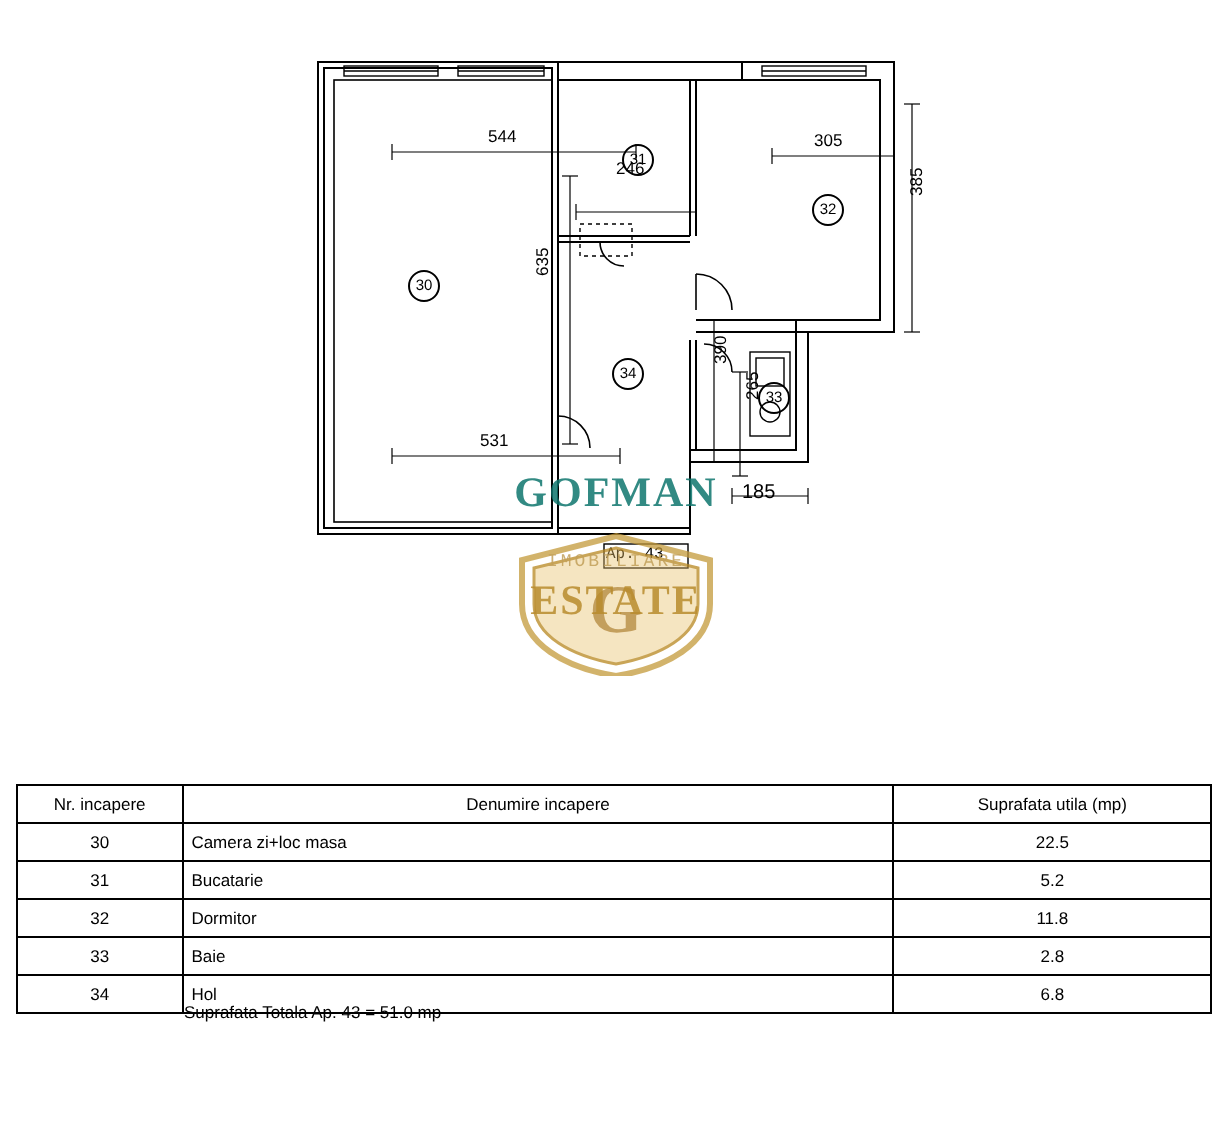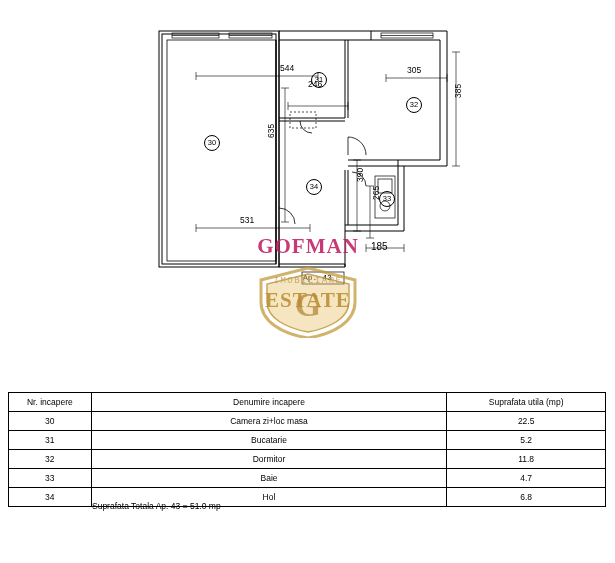--- a/index.html
+++ b/index.html
@@ -46,21 +46,21 @@
   #wm-text1 {
     position: absolute;
     left: -5px;
     top: 6px;
     width: 140px;
     text-align: center;
     font-family: "Liberation Serif", serif;
     font-weight: bold;
     font-size: 21px;
     letter-spacing: 1px;
-    color: #be185d;
+    color: #0f766e;
     opacity: 0.85;
   }
   #wm-text2 {
     position: absolute;
     left: -5px;
     top: 26px;
     width: 140px;
     text-align: center;
     font-family: "Liberation Serif", serif;
     font-weight: bold;
@@ -101,21 +101,21 @@
     border: 1px solid #000;
     padding: 2px 4px;
     height: 14px;
     font-weight: normal;
   }
   table.room-table th {
     text-align: center;
     font-size: 8.5px;
   }
   .col-nr   { width: 76px;  text-align: center; }
-  .col-name { width: 364px; text-align: center; padding-left: 6px; }
+  .col-name { width: 364px; text-align: left; padding-left: 6px; }
   .col-area { width: 156px; text-align: center; }
 
   
   #totals {
     position: absolute;
     left: 92px;
     top: 500px;
     font-size: 8.5px;
     line-height: 13px;
   }
@@ -230,21 +230,21 @@
         <line x1="366" y1="248" x2="404" y2="248"></line>
         <line x1="366" y1="244" x2="366" y2="252"></line>
         <line x1="404" y1="244" x2="404" y2="252"></line>
       </g>
 
       <g stroke="#000" fill="none" stroke-width="0.7">
         <rect x="302" y="272" width="42" height="12"></rect>
       </g>
     </svg>
 
-    <div style="position:absolute;left:244px;top:63px;font-size:8.5px;margin-left:36px;">544</div>
+    <div style="position:absolute;left:244px;top:63px;font-size:8.5px;">544</div>
     <div style="position:absolute;left:407px;top:65px;font-size:8.5px;">305</div>
     <div style="position:absolute;left:308px;top:79px;font-size:8.5px;">246</div>
     <div style="position:absolute;left:453px;top:98px;font-size:8.5px;transform:rotate(-90deg);transform-origin:left top;">385</div>
     <div style="position:absolute;left:266px;top:138px;font-size:8.5px;transform:rotate(-90deg);transform-origin:left top;">635</div>
     <div style="position:absolute;left:355px;top:182px;font-size:8.5px;transform:rotate(-90deg);transform-origin:left top;">390</div>
     <div style="position:absolute;left:371px;top:200px;font-size:8.5px;transform:rotate(-90deg);transform-origin:left top;">265</div>
     <div style="position:absolute;left:240px;top:215px;font-size:8.5px;">531</div>
     <div style="position:absolute;left:371px;top:241px;font-size:10px;">185</div>
 
     <div style="position:absolute;left:204px;top:135px;width:14px;height:14px;border:1px solid #000;border-radius:50%;font-size:7.5px;text-align:center;line-height:14px;">30</div>
@@ -288,21 +288,21 @@
           <td class="col-area">5.2</td>
         </tr>
         <tr>
           <td class="col-nr">32</td>
           <td class="col-name">Dormitor</td>
           <td class="col-area">11.8</td>
         </tr>
         <tr>
           <td class="col-nr">33</td>
           <td class="col-name">Baie</td>
-          <td class="col-area">4.7</td>
+          <td class="col-area">2.8</td>
         </tr>
         <tr>
           <td class="col-nr">34</td>
           <td class="col-name">Hol</td>
           <td class="col-area">6.8</td>
         </tr>
       </tbody>
     </table>
   </div>
 

